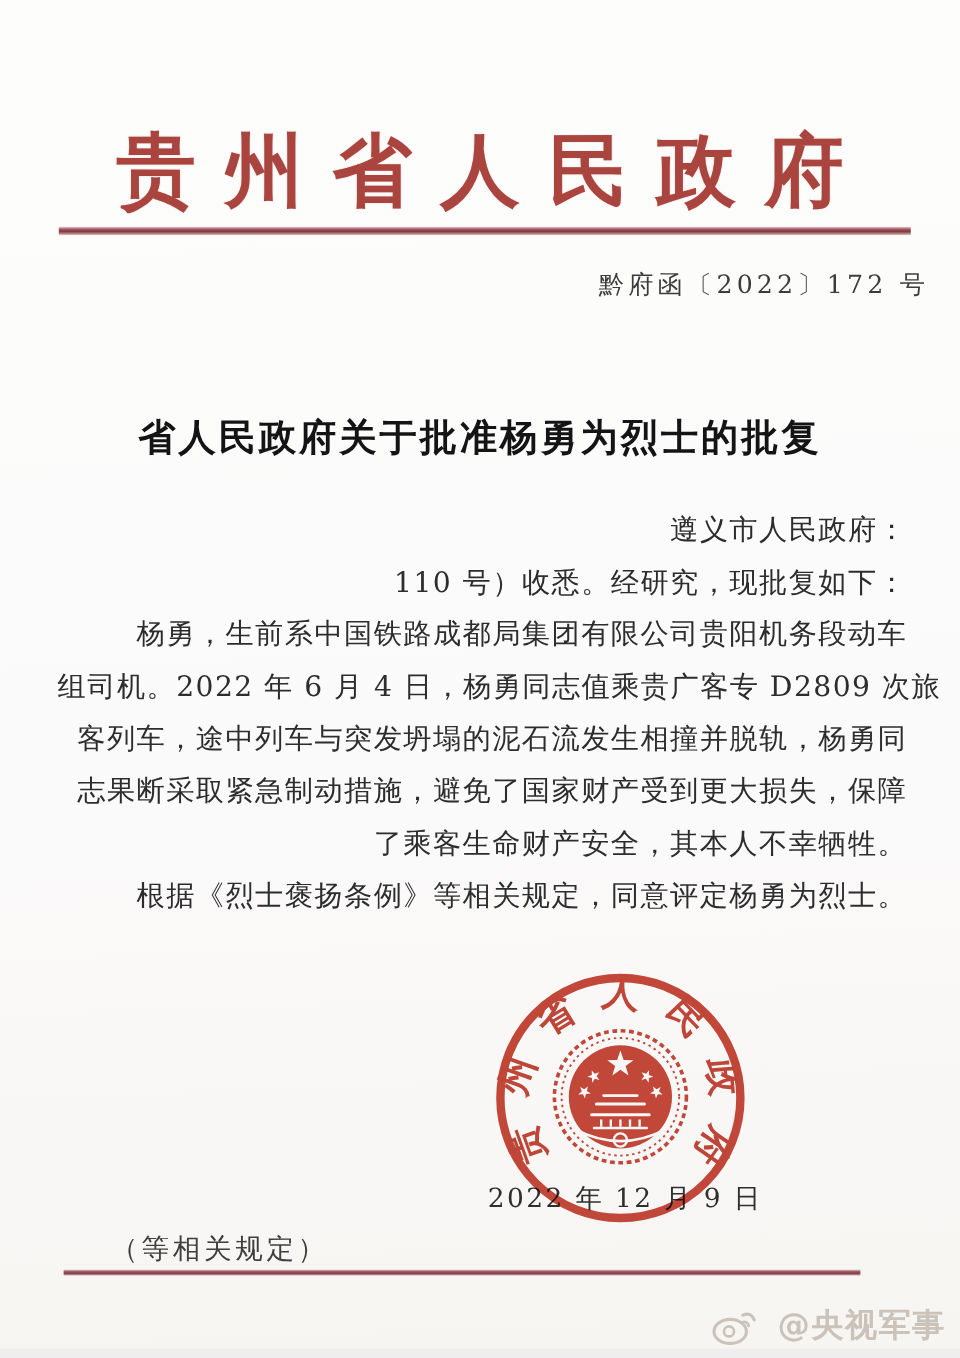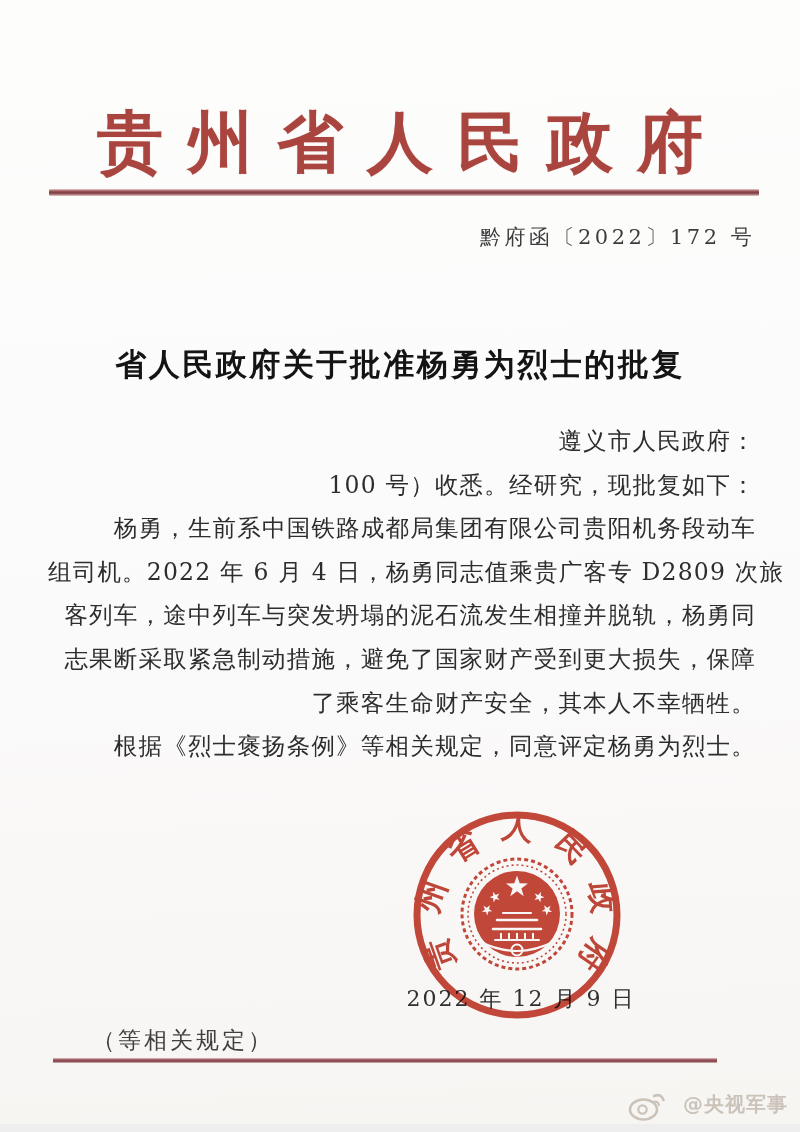--- a/index.html
+++ b/index.html
@@ -29,21 +29,21 @@
 
   .rule-top {
     position: absolute;
     top: 189px; left: 49px; width: 710px; height: 7px;
     background: linear-gradient(to bottom, #e9d2cf 0%, #a05a5e 28%, #7d3b42 55%, #b98a8a 85%, #ecd9d6 100%);
     border-radius: 1px;
   }
 
   .doc-number {
     position: absolute;
-    top: 223px; left: 480px;
+    top: 223px; left: 499px;
     font-size: 21px;
     letter-spacing: 3.5px;
     color: #3c3c3c;
     white-space: nowrap;
   }
 
   .doc-title {
     position: absolute;
     top: 344px; left: 0; right: 0;
     text-align: center;
@@ -108,21 +108,21 @@
     background: linear-gradient(to bottom, #e3c8c6 0%, #96555c 35%, #84424c 65%, #d8bcba 100%);
   }
 
   .watermark {
     position: absolute;
     top: 1086px; right: 12px;
     display: flex;
     align-items: center;
     gap: 14px;
     color: #cbc3ba;
-    font-size: 20px;
+    font-size: 27px;
     font-weight: bold;
     letter-spacing: 1px;
     font-family: "DejaVu Sans", "Liberation Sans", sans-serif;
     white-space: nowrap;
     text-align: right;
   }
   .watermark svg { display: block; }
 </style>
 </head>
 <body>
@@ -132,21 +132,21 @@
   <div class="letterhead">贵州省人民政府</div>
 
   <div class="rule-top"></div>
 
   <div class="doc-number">黔府函〔2022〕172 号</div>
 
   <div class="doc-title">省人民政府关于批准杨勇为烈士的批复</div>
 
   <div class="doc-body">
       <div class="body-line">遵义市人民政府：</div>
-      <div class="body-line">100 号）收悉。经研究，现批复如下：</div>
+      <div class="body-line">110 号）收悉。经研究，现批复如下：</div>
       <div class="body-line">　　杨勇，生前系中国铁路成都局集团有限公司贵阳机务段动车</div>
       <div class="body-line">组司机。2022 年 6 月 4 日，杨勇同志值乘贵广客专 D2809 次旅</div>
       <div class="body-line">客列车，途中列车与突发坍塌的泥石流发生相撞并脱轨，杨勇同</div>
       <div class="body-line">志果断采取紧急制动措施，避免了国家财产受到更大损失，保障</div>
       <div class="body-line">了乘客生命财产安全，其本人不幸牺牲。</div>
       <div class="body-line">　　根据《烈士褒扬条例》等相关规定，同意评定杨勇为烈士。</div>
     </div>
 
   <div class="doc-date">2022 年 12 月 9 日</div>
 

